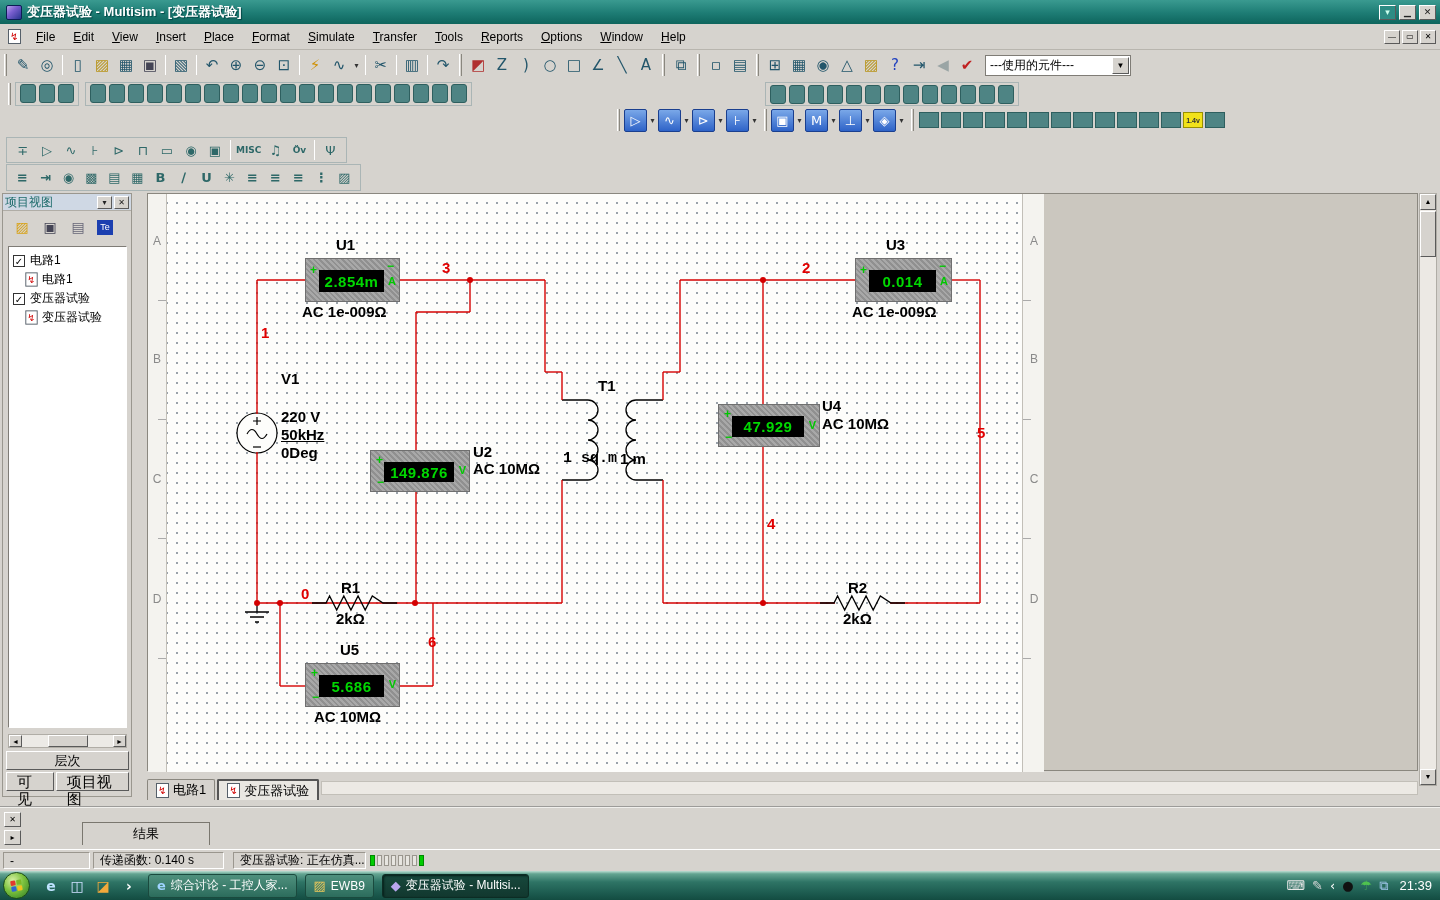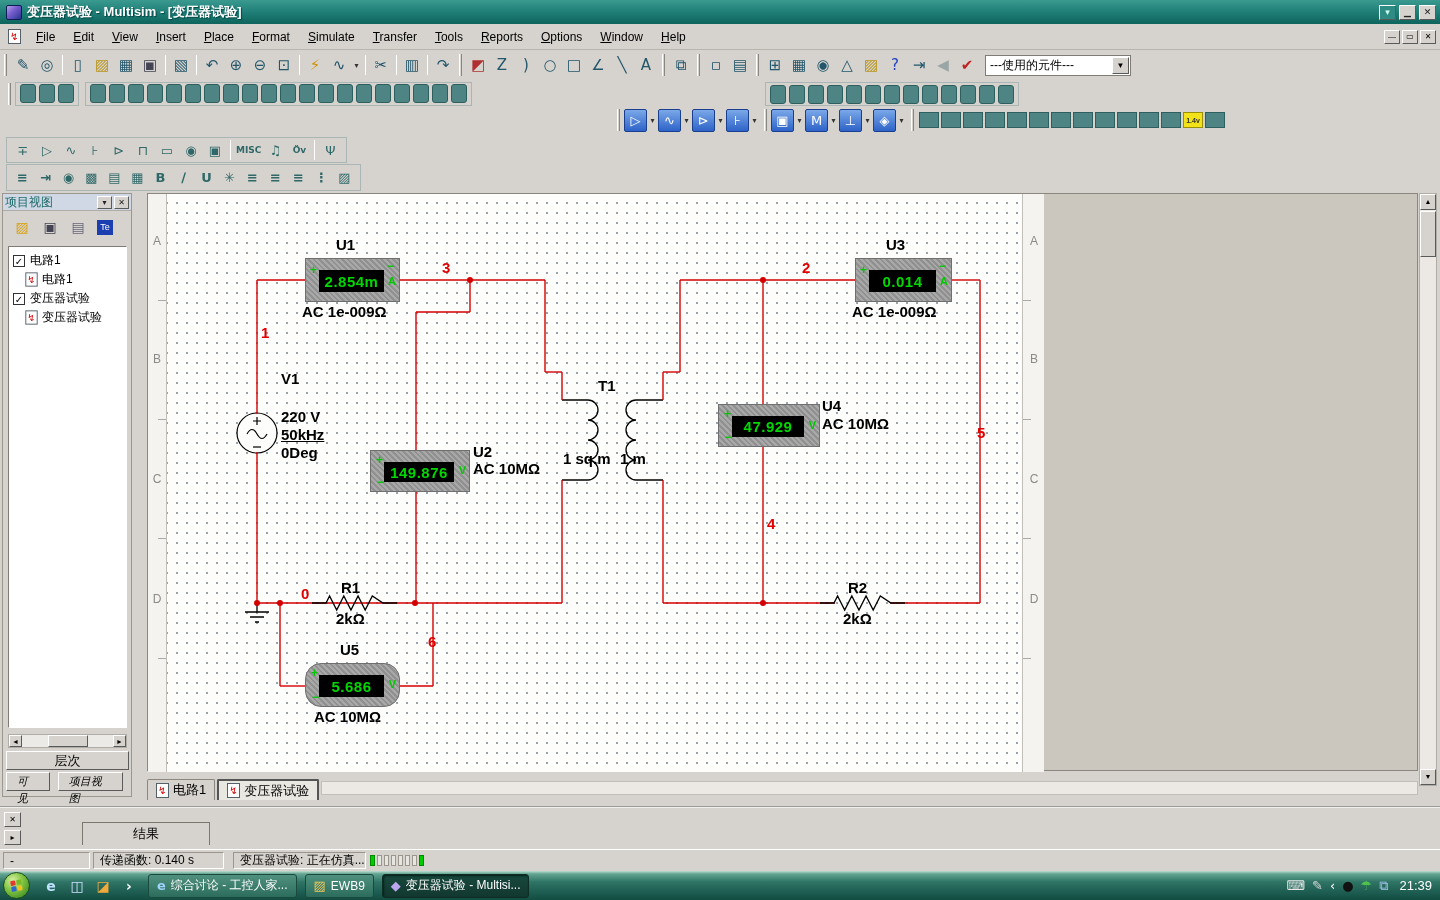--- a/index.html
+++ b/index.html
@@ -100,21 +100,21 @@
   .tbox-hscroll { position:absolute; left:5px; top:540px; width:119px; height:14px;
     background:#eceae6; border:1px solid #b0ada6; display:flex; align-items:center; justify-content:space-between;}
   .scr-arrow { width:13px; height:12px; background:#d6d3ce; border:1px solid;
     border-color:#fff #5a5a5a #5a5a5a #fff; font-size:7px; text-align:center; line-height:11px;}
   .scr-thumb { width:40px; height:12px; background:#d6d3ce; border:1px solid;
     border-color:#fff #5a5a5a #5a5a5a #fff; }
   .hier-tab { position:absolute; left:3px; top:557px; width:123px; height:19px;
     border:1px solid; border-color:#fff #5a5a5a #5a5a5a #fff; text-align:center; line-height:17px; font-size:13px;}
   .tbox-tabs { position:absolute; left:3px; top:578px; display:flex; }
   .btab { height:19px; border:1px solid; border-color:#fff #5a5a5a #5a5a5a #fff;
-    padding:0 10px; line-height:17px; font-size:11px; margin-right:8px; background:#d6d3ce;font-style:italic;}
+    padding:0 10px; line-height:17px; font-size:15px; margin-right:2px; background:#d6d3ce;}
 
   
   .canvas-vp { left:147px; top:193px; width:1271px; height:578px; background:#cbc7bf;
     border:1px solid #8a877f; }
   .sheet { position:absolute; left:0; top:0; width:896px; height:578px; background:#fdfdfb;
     border-right:1px solid #8a877f;
     background-image:radial-gradient(circle,#9aa2aa 0.9px,transparent 1px);
     background-size:10px 10px; background-position:4px 4px; }
   .sheet-margin { position:absolute; top:0; height:578px; background:#f4f3ef; }
   .sm-left { left:0; width:19px; border-right:1px solid #c2bfb8; }
@@ -565,21 +565,21 @@
       <span class="munit" style="right: 3px; top: 13px;">V</span>
     </div>
     <div class="meter" style="left: 718px; top: 404px; width: 102px; height: 43px; pointer-events: auto;">
       <div class="mdisp">
         <span class="mval">47.929</span>
       </div>
       <span class="msign" style="left: 5px; top: 4px;">+</span>
       <span class="msign" style="left: 6px; bottom: 4px;">−</span>
       <span class="munit" style="right: 3px; top: 13.5px;">V</span>
     </div>
-    <div class="meter" style="left: 305px; top: 663px; width: 95px; height: 44px; pointer-events: auto; border-radius: 16px;">
+    <div class="meter" style="left: 305px; top: 663px; width: 95px; height: 44px; pointer-events: auto;">
       <div class="mdisp">
         <span class="mval">5.686</span>
       </div>
       <span class="msign" style="left: 5px; top: 4px;">+</span>
       <span class="msign" style="left: 6px; bottom: 4px;">−</span>
       <span class="munit" style="right: 3px; top: 14px;">V</span>
     </div>
     <div class="clabel" style="left: 336px; top: 236px;">U1</div>
     <div class="clabel" style="left: 302px; top: 303px;">AC 1e-009Ω</div>
     <div class="clabel" style="left: 886px; top: 236px;">U3</div>
@@ -588,21 +588,21 @@
     <div class="clabel" style="left: 281px; top: 408px;">220 V</div>
     <div class="clabel" style="left: 281px; top: 426px; text-decoration: underline;">50kHz</div>
     <div class="clabel" style="left: 281px; top: 444px;">0Deg</div>
     <div class="clabel" style="left: 473px; top: 443px;">U2</div>
     <div class="clabel" style="left: 473px; top: 460px;">AC 10MΩ</div>
     <div class="clabel" style="left: 822px; top: 397px;">U4</div>
     <div class="clabel" style="left: 822px; top: 415px;">AC 10MΩ</div>
     <div class="clabel" style="left: 340px; top: 641px;">U5</div>
     <div class="clabel" style="left: 314px; top: 708px;">AC 10MΩ</div>
     <div class="clabel" style="left: 598px; top: 377px;">T1</div>
-    <div class="clabel" style="left: 563px; top: 450px;">1 sq.m</div>
+    <div class="clabel" style="left: 563px; top: 450px; font-family: Liberation Mono, monospace;">1 sq.m</div>
     <div class="clabel" style="left: 620px; top: 450px;">1 m</div>
     <div class="clabel" style="left: 341px; top: 579px;">R1</div>
     <div class="clabel" style="left: 336px; top: 610px;">2kΩ</div>
     <div class="clabel" style="left: 848px; top: 579px;">R2</div>
     <div class="clabel" style="left: 843px; top: 610px;">2kΩ</div>
     <div class="nlabel" style="left: 261px; top: 324px;">1</div>
     <div class="nlabel" style="left: 442px; top: 259px;">3</div>
     <div class="nlabel" style="left: 802px; top: 259px;">2</div>
     <div class="nlabel" style="left: 977px; top: 424px;">5</div>
     <div class="nlabel" style="left: 767px; top: 515px;">4</div>

